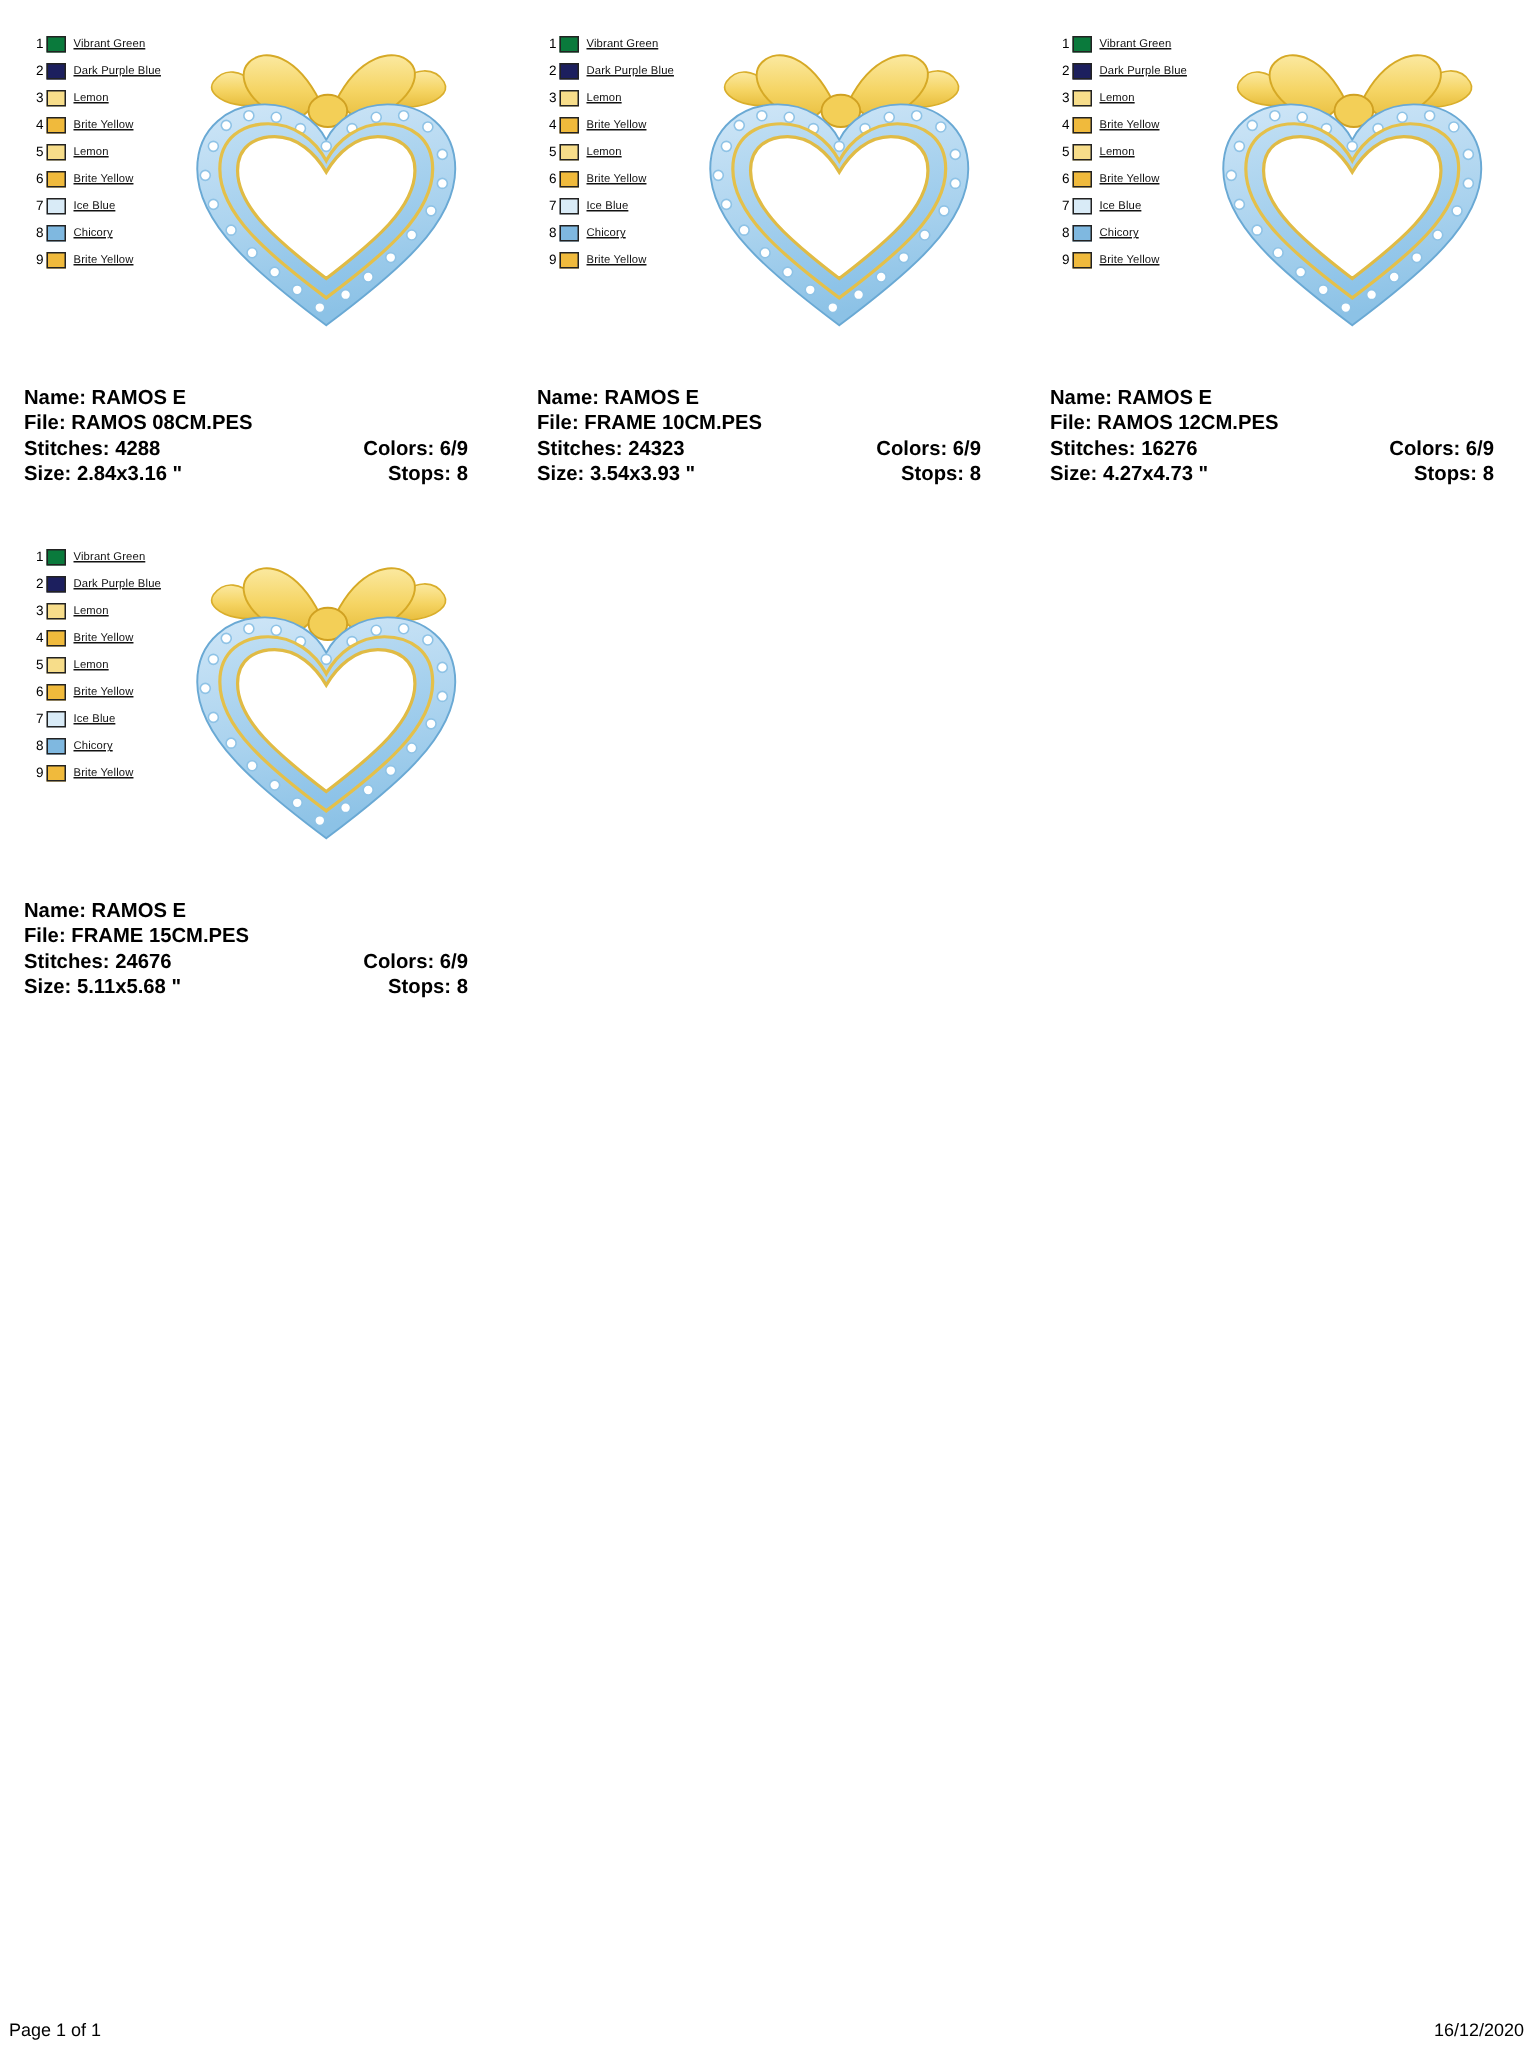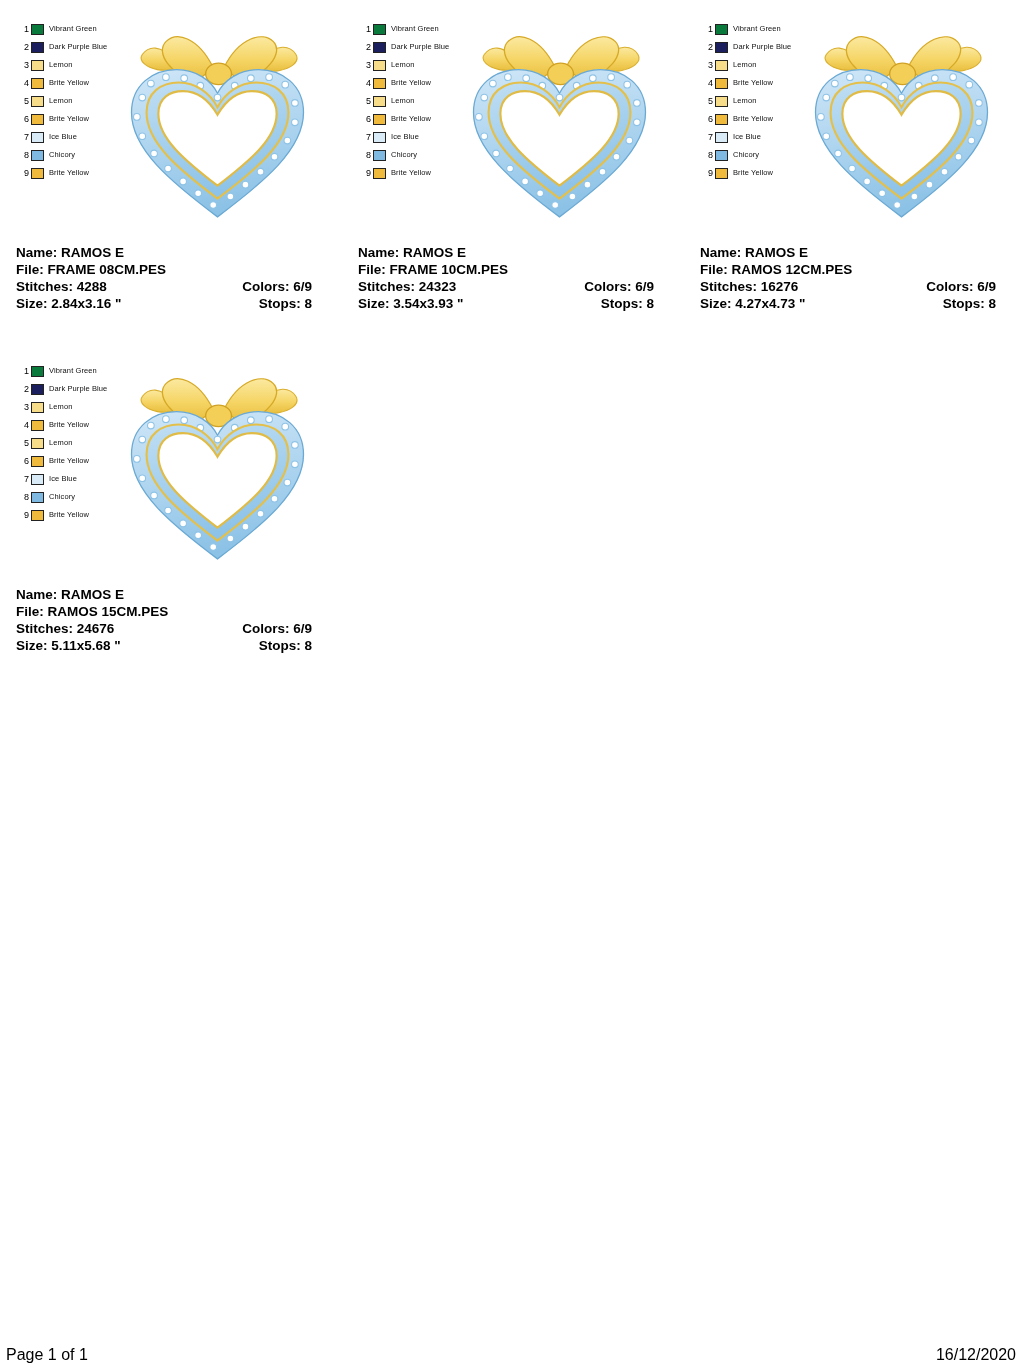--- a/index.html
+++ b/index.html
@@ -61,20 +61,21 @@
     border: 1px solid #222;
     box-sizing: border-box;
     margin-right: 5px;
     flex: 0 0 auto;
   }
   .legend-label {
     font-size: 7.5px;
     color: #111;
     white-space: nowrap;
     letter-spacing: 0.1px;
+    text-decoration: underline;
   }
   
   .art {
     position: absolute;
     left: 110px;
     top: 18px;
     width: 215px;
     height: 215px;
   }
   .art svg {
@@ -82,21 +83,21 @@
     width: 100%;
     height: 100%;
   }
   
   .info {
     position: relative;
     width: 330px;
     font-size: 13.5px;
     font-weight: bold;
     line-height: 17px;
-    margin-top: 4px;
+    margin-top: 16px;
     text-align: center;
   }
   .info .line {
     position: relative;
     height: 17px;
     white-space: nowrap;
   }
   .info .left {
     position: absolute;
     left: 16px;
@@ -107,21 +108,21 @@
     right: 18px;
     top: 0;
   }
   
   .footer {
     position: absolute;
     left: 0;
     bottom: 8px;
     width: 1024px;
     height: 16px;
-    font-size: 16px;
+    font-size: 12px;
   }
   .footer .page-num {
     position: absolute;
     left: 6px;
     top: 0;
   }
   .footer .date {
     position: absolute;
     right: 8px;
     top: 0;
@@ -264,21 +265,21 @@
                C 155 112, 130 133, 100 156 Z" fill="#ffffff" stroke="#e0bb45" stroke-width="2"></path>
     </g>
   </svg>
           </div>
         </div>
         <div class="info">
           <div class="line">
             <span class="left"><span>Name: </span><span>RAMOS E</span></span>
           </div>
           <div class="line">
-            <span class="left"><span>File: </span><span>FRAME 08CM.PES</span></span>
+            <span class="left"><span>File: </span><span>RAMOS 08CM.PES</span></span>
           </div>
           <div class="line">
             <span class="left"><span>Stitches: </span><span>4288</span></span>
             <span class="right"><span>Colors: </span><span>6/9</span></span>
           </div>
           <div class="line">
             <span class="left"><span>Size: </span><span>2.84x3.16 "</span></span>
             <span class="right"><span>Stops: </span><span>8</span></span>
           </div>
         </div>
@@ -714,21 +715,21 @@
                C 155 112, 130 133, 100 156 Z" fill="#ffffff" stroke="#e0bb45" stroke-width="2"></path>
     </g>
   </svg>
           </div>
         </div>
         <div class="info">
           <div class="line">
             <span class="left"><span>Name: </span><span>RAMOS E</span></span>
           </div>
           <div class="line">
-            <span class="left"><span>File: </span><span>RAMOS 15CM.PES</span></span>
+            <span class="left"><span>File: </span><span>FRAME 15CM.PES</span></span>
           </div>
           <div class="line">
             <span class="left"><span>Stitches: </span><span>24676</span></span>
             <span class="right"><span>Colors: </span><span>6/9</span></span>
           </div>
           <div class="line">
             <span class="left"><span>Size: </span><span>5.11x5.68 "</span></span>
             <span class="right"><span>Stops: </span><span>8</span></span>
           </div>
         </div>

